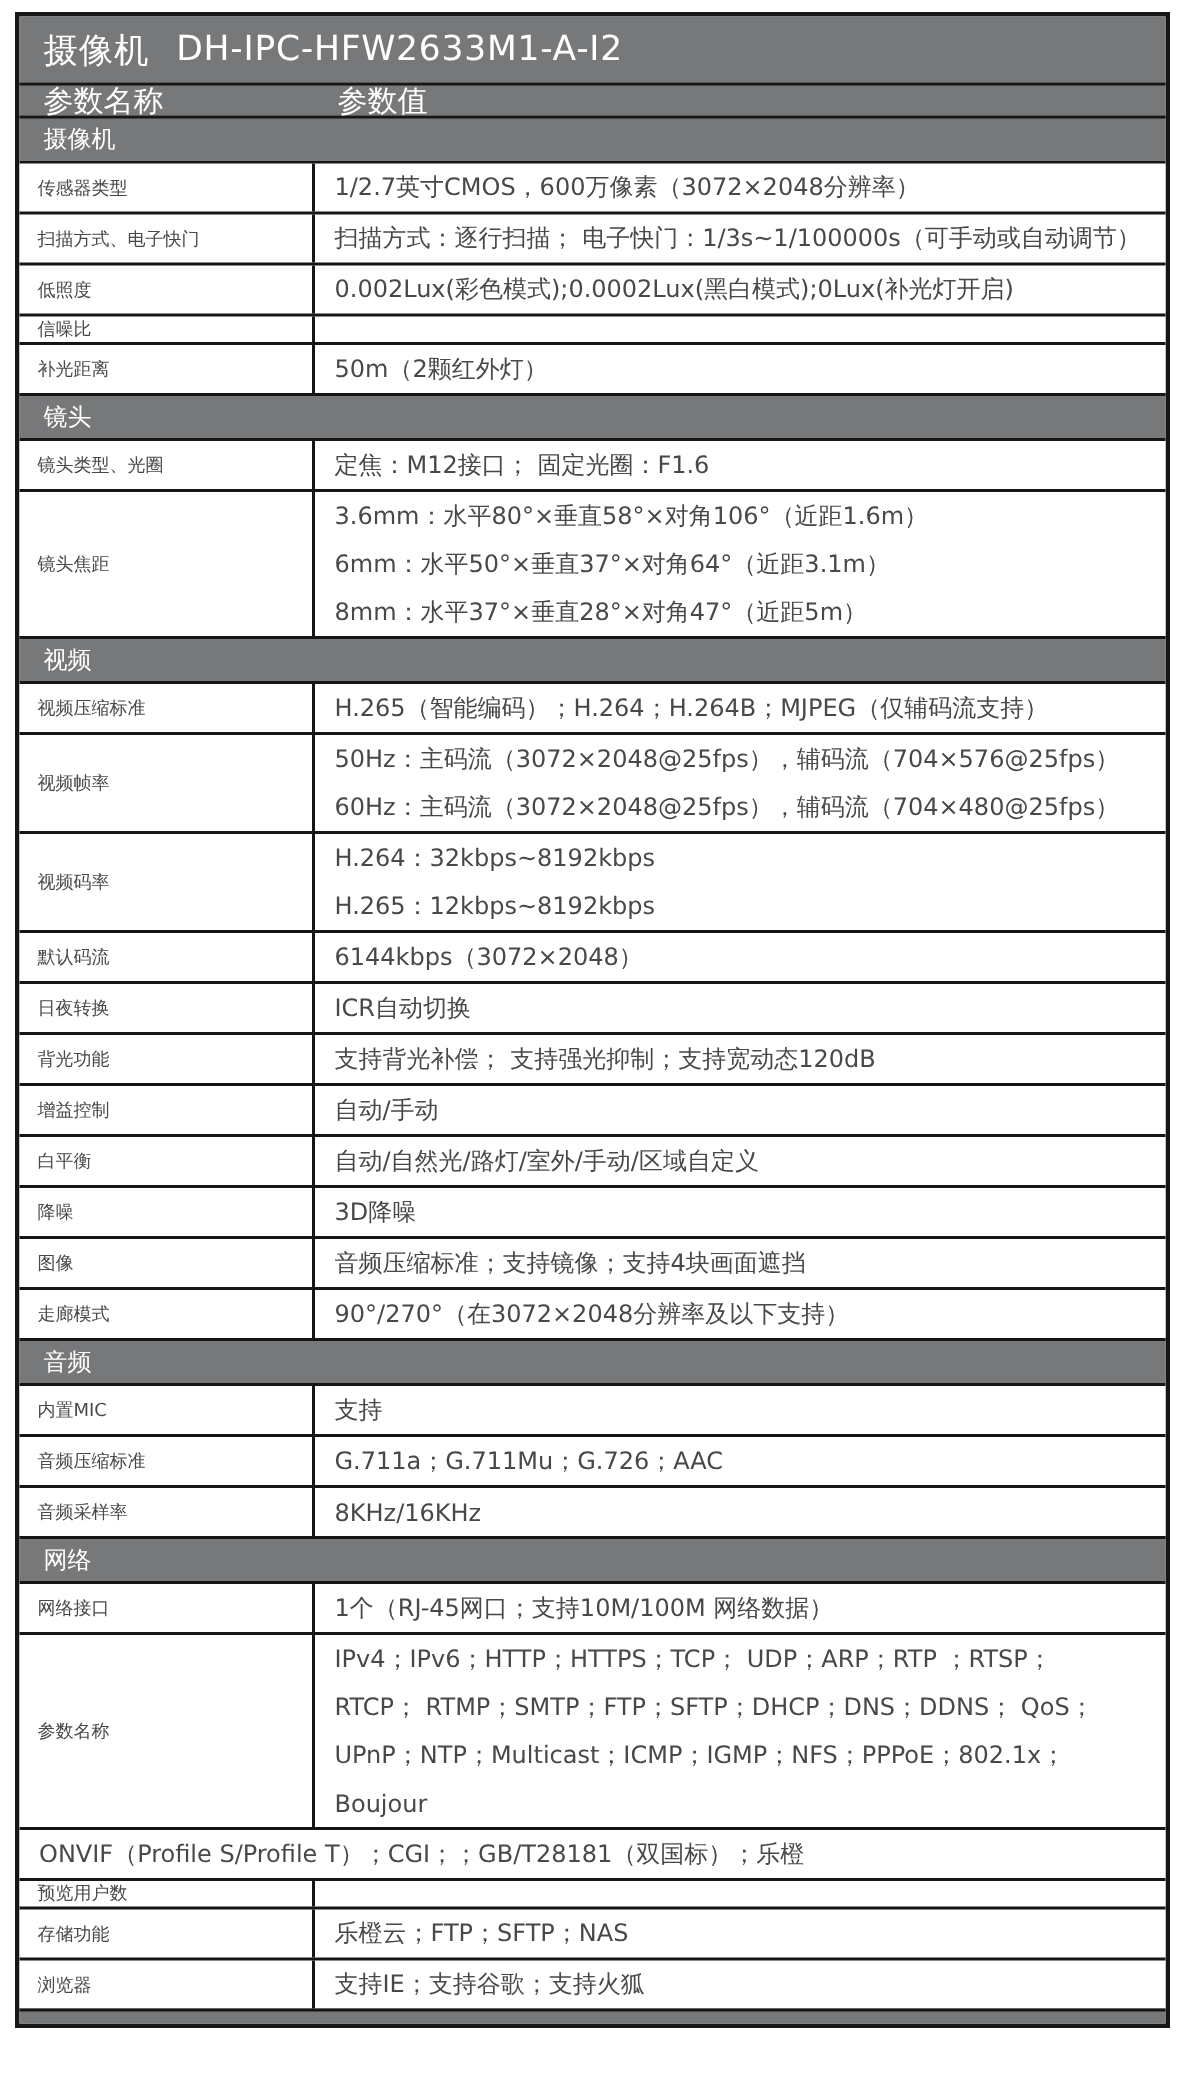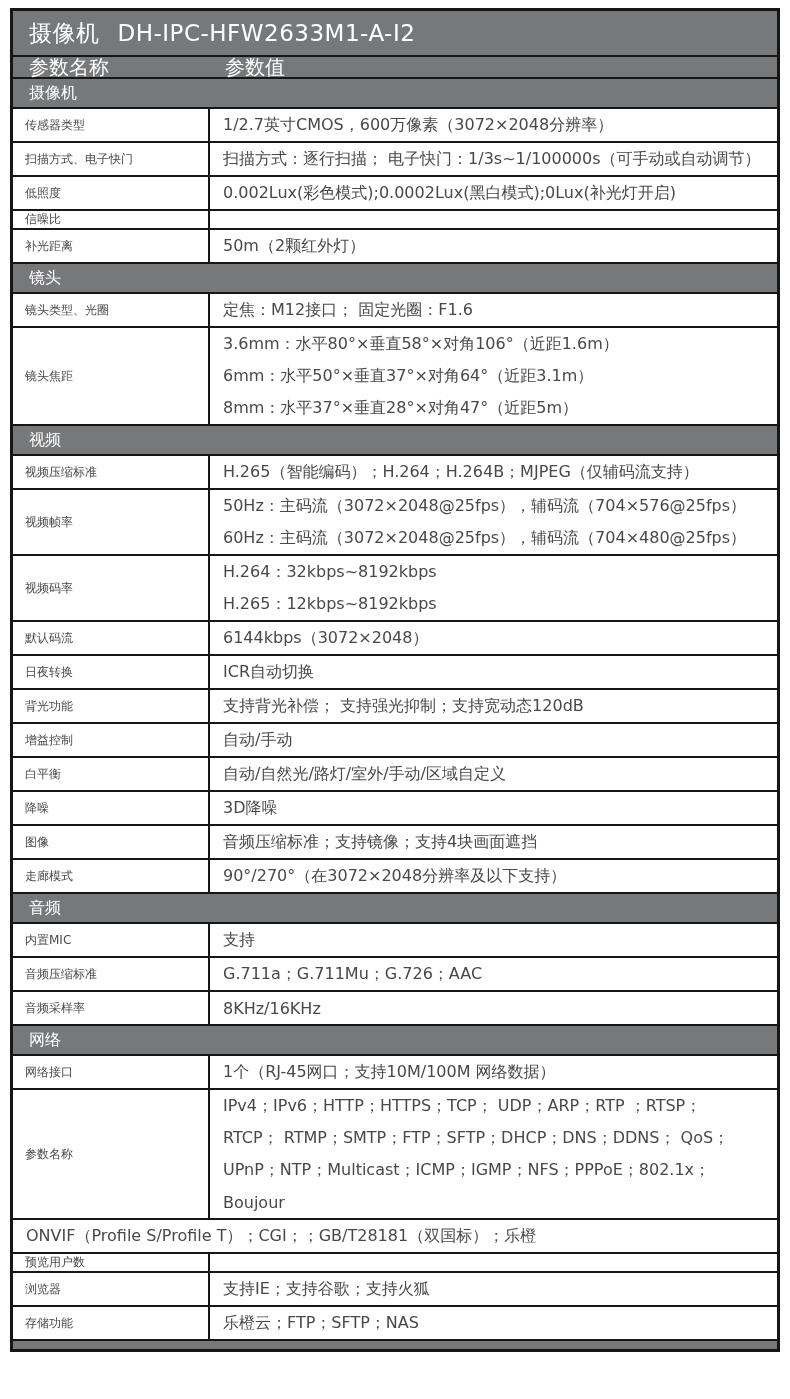--- a/index.html
+++ b/index.html
@@ -312,29 +312,29 @@
           <div class="vline">ONVIF（Profile S/Profile T）；CGI；；GB/T28181（双国标）；乐橙</div>
         </div>
       </div>
       <div class="row">
         <div class="cell-name">
           <span>预览用户数</span>
         </div>
       </div>
       <div class="row">
         <div class="cell-name">
+          <span>存储功能</span>
+        </div>
+        <div class="cell-value">
+          <div class="vline">乐橙云；FTP；SFTP；NAS</div>
+        </div>
+      </div>
+      <div class="row">
+        <div class="cell-name">
           <span>浏览器</span>
         </div>
         <div class="cell-value">
           <div class="vline">支持IE；支持谷歌；支持火狐</div>
-        </div>
-      </div>
-      <div class="row">
-        <div class="cell-name">
-          <span>存储功能</span>
-        </div>
-        <div class="cell-value">
-          <div class="vline">乐橙云；FTP；SFTP；NAS</div>
         </div>
       </div>
     </div>
   <div class="footer-bar"></div>
 </div>
 
 </body></html>

